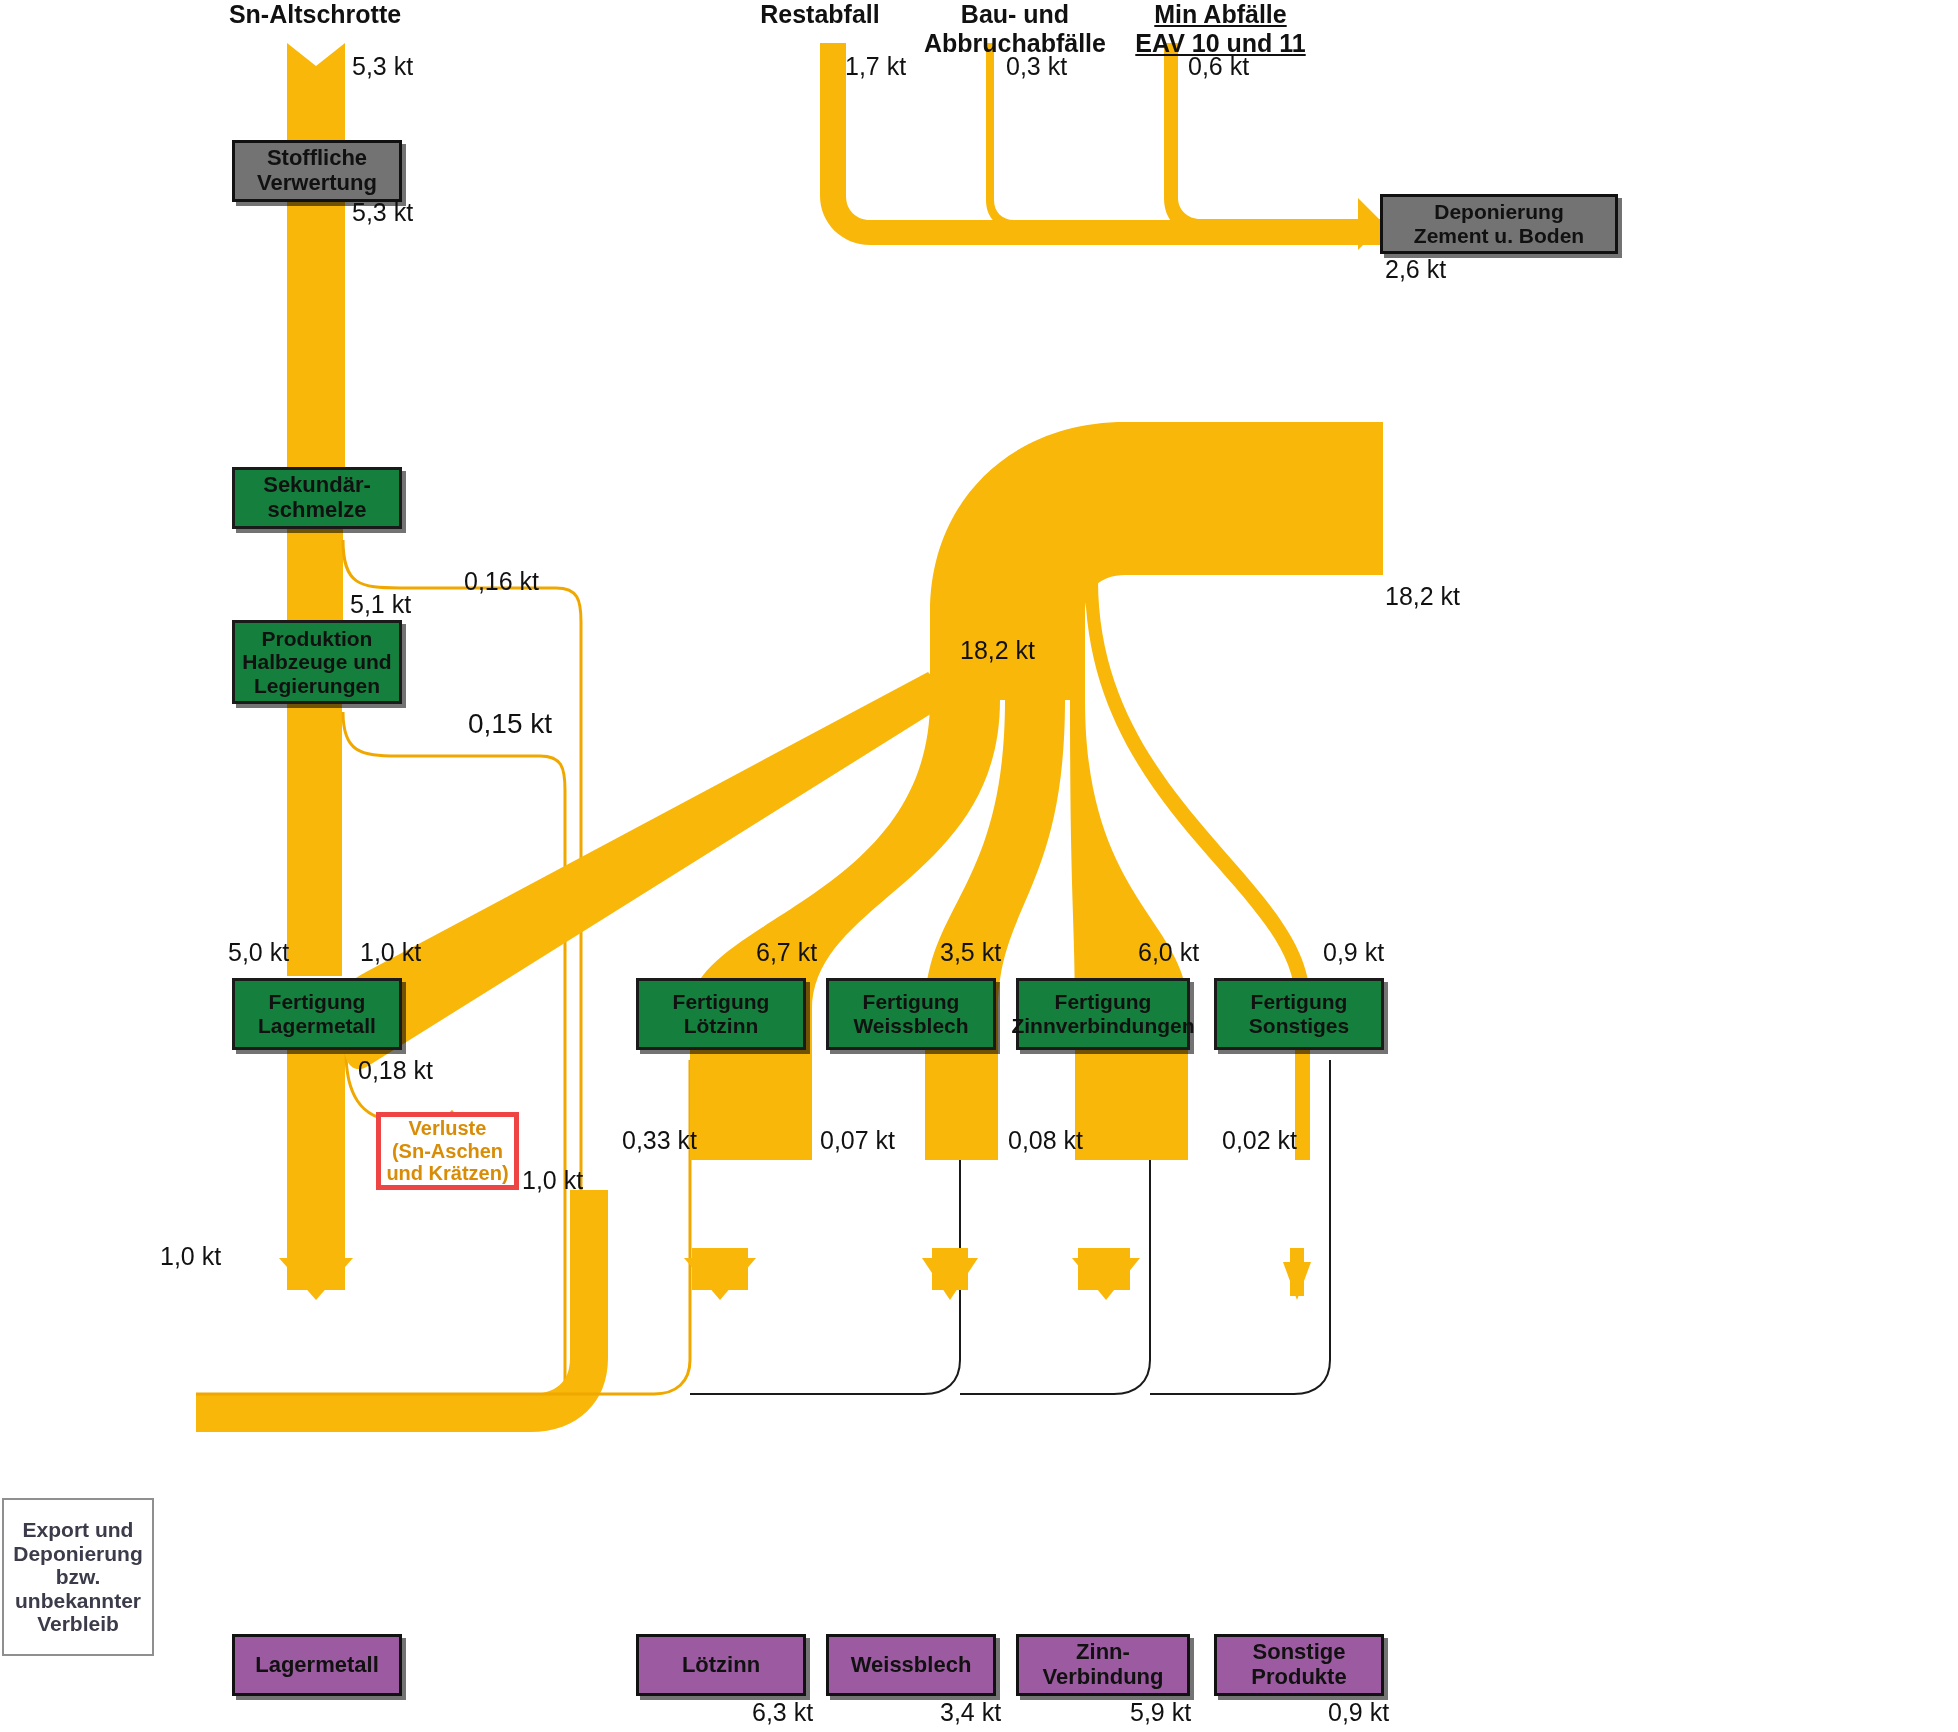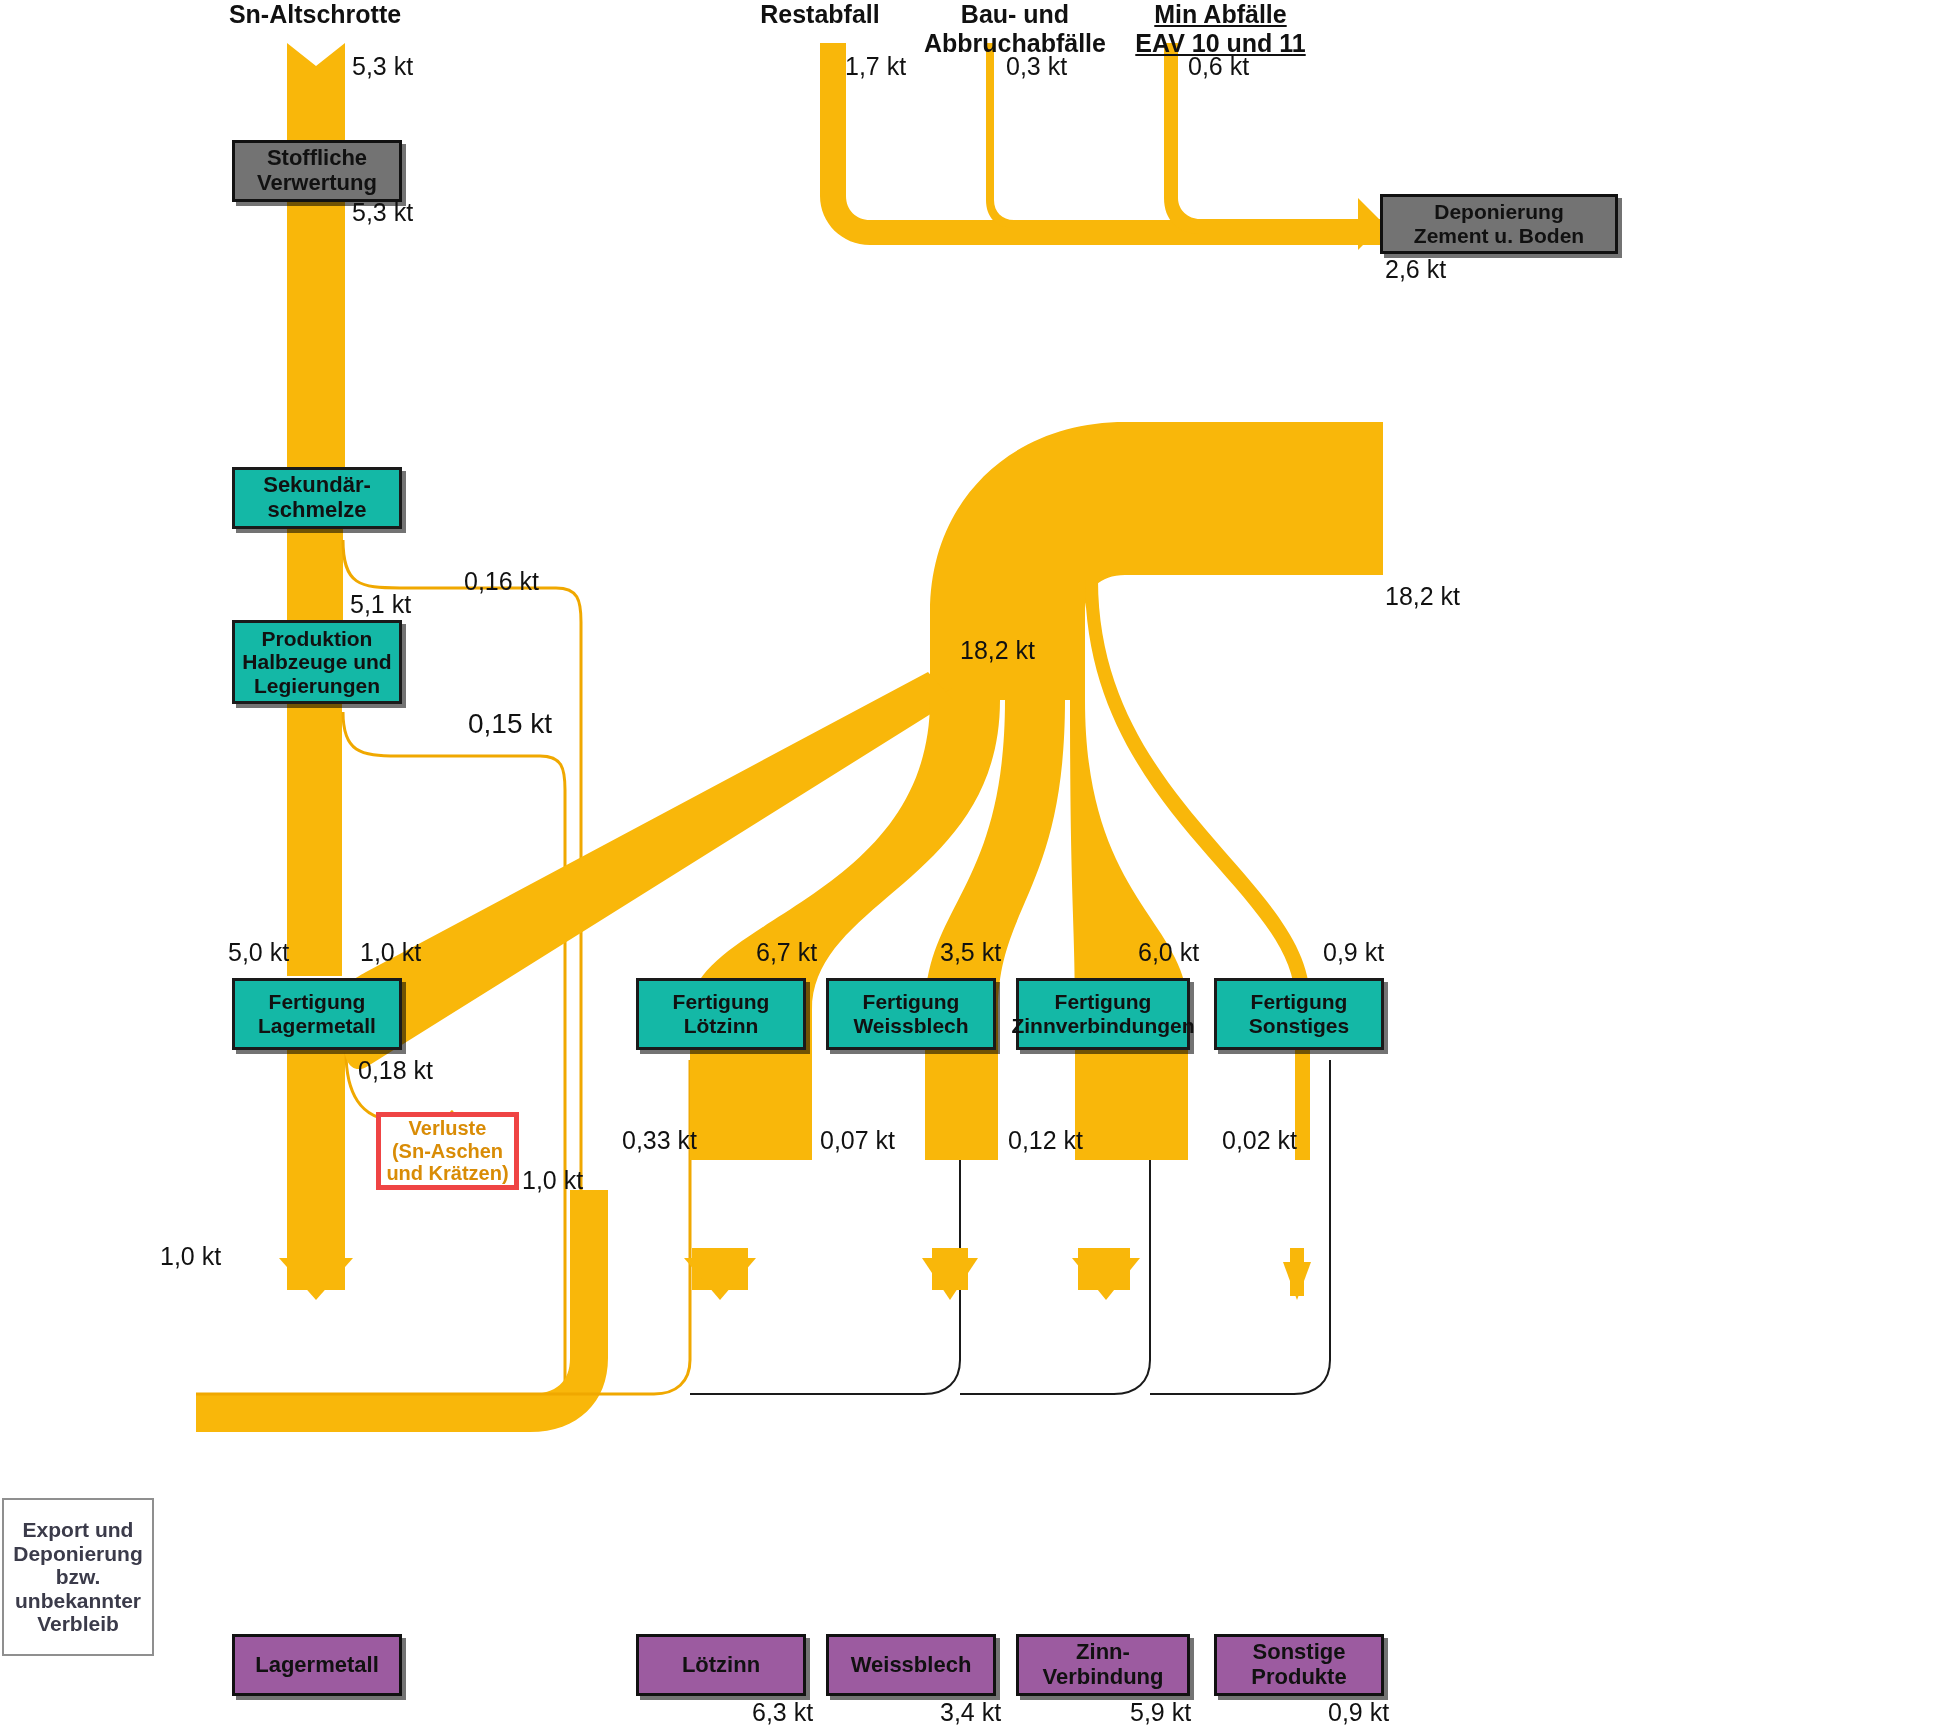--- a/index.html
+++ b/index.html
@@ -5,21 +5,21 @@
 <style>
   html,body{margin:0;padding:0;background:#ffffff;}
   body{font-family:"Liberation Sans", sans-serif;}
   #stage{position:relative;width:1958px;height:1732px;background:#ffffff;overflow:hidden;}
   svg.flows{position:absolute;left:0;top:0;width:1958px;height:1732px;}
 
   .node{position:absolute;box-sizing:border-box;display:flex;align-items:center;
         justify-content:center;text-align:center;font-weight:bold;line-height:1.12;}
 
   
-  .proc{background:#14b8a6;border:3px solid #1a1a1a;color:#111111;
+  .proc{background:#15803d;border:3px solid #1a1a1a;color:#111111;
         box-shadow:4px 4px 0 rgba(0,0,0,0.55);}
   
   .treat{background:#737373;border:3px solid #111111;color:#111111;
         box-shadow:4px 4px 0 rgba(0,0,0,0.55);}
   
   .prod{background:#9c5ba0;border:3px solid #111111;color:#111111;
         box-shadow:4px 4px 0 rgba(0,0,0,0.55);}
   
   .grey{background:#ffffff;border:2px solid #8f8f8f;color:#3b3b4a;}
   
@@ -222,21 +222,21 @@
   <div class="flowlabel" style="left:360px;top:938px;font-size:25px;">1,0 kt</div>
   <div class="flowlabel" style="left:756px;top:938px;font-size:25px;">6,7 kt</div>
   <div class="flowlabel" style="left:940px;top:938px;font-size:25px;">3,5 kt</div>
   <div class="flowlabel" style="left:1138px;top:938px;font-size:25px;">6,0 kt</div>
   <div class="flowlabel" style="left:1323px;top:938px;font-size:25px;">0,9 kt</div>
 
   <div class="flowlabel" style="left:358px;top:1056px;font-size:25px;">0,18 kt</div>
 
   <div class="flowlabel" style="left:622px;top:1126px;font-size:25px;">0,33 kt</div>
   <div class="flowlabel" style="left:820px;top:1126px;font-size:25px;">0,07 kt</div>
-  <div class="flowlabel" style="left:1008px;top:1126px;font-size:25px;">0,12 kt</div>
+  <div class="flowlabel" style="left:1008px;top:1126px;font-size:25px;">0,08 kt</div>
   <div class="flowlabel" style="left:1222px;top:1126px;font-size:25px;">0,02 kt</div>
 
   <div class="flowlabel" style="left:522px;top:1166px;font-size:25px;">1,0 kt</div>
   <div class="flowlabel" style="left:160px;top:1242px;font-size:25px;">1,0 kt</div>
 
   <div class="flowlabel" style="left:350px;top:1698px;font-size:25px;margin-top:32px;">5,8 kt</div>
   <div class="flowlabel" style="left:752px;top:1698px;font-size:25px;">6,3 kt</div>
   <div class="flowlabel" style="left:940px;top:1698px;font-size:25px;">3,4 kt</div>
   <div class="flowlabel" style="left:1130px;top:1698px;font-size:25px;">5,9 kt</div>
   <div class="flowlabel" style="left:1328px;top:1698px;font-size:25px;">0,9 kt</div>

